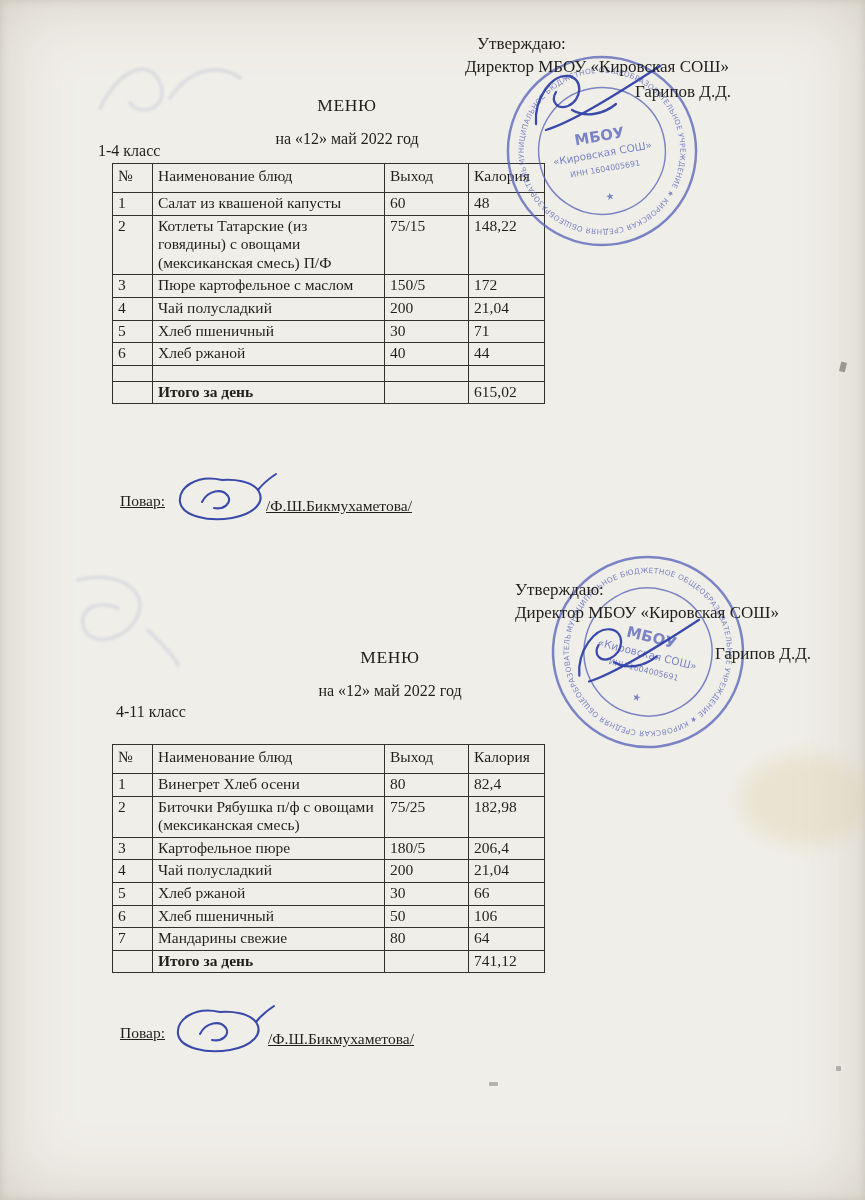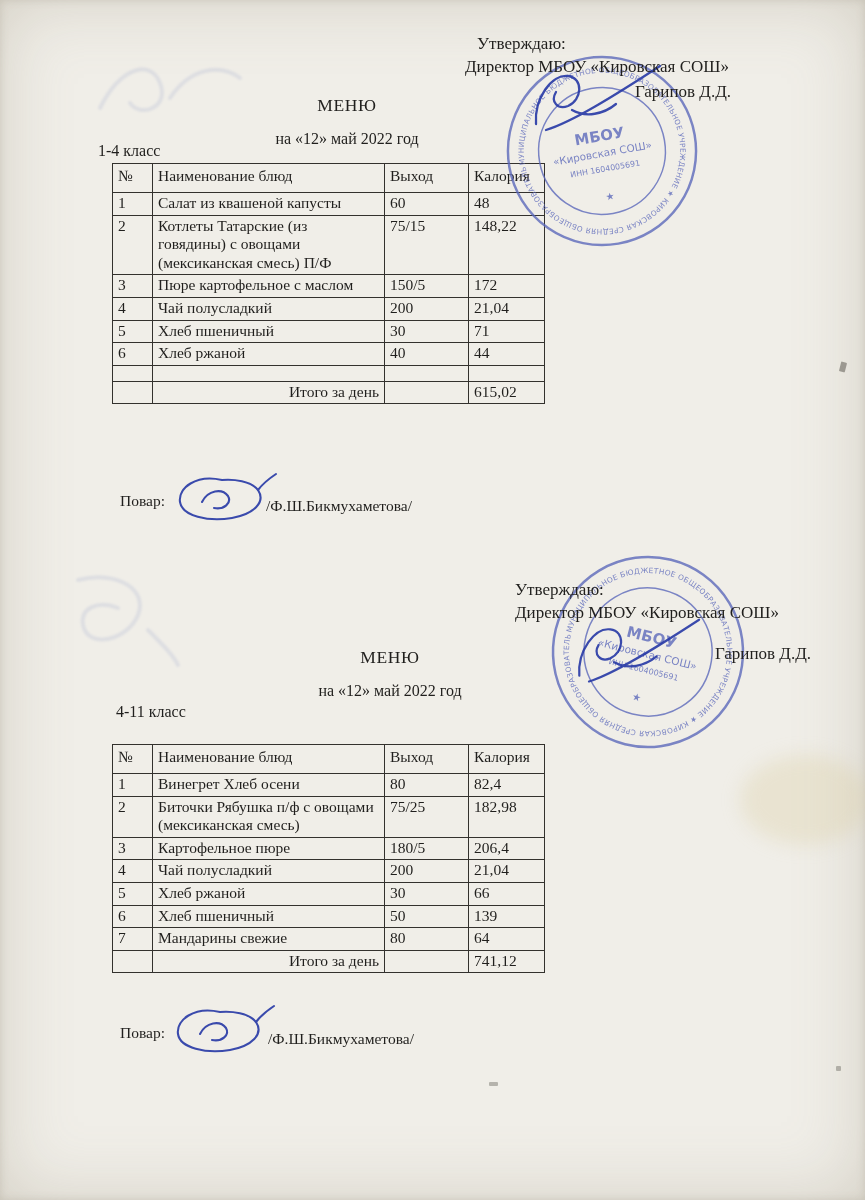--- a/index.html
+++ b/index.html
@@ -18,22 +18,22 @@
   .class-label{font-size:16px;}
   table.menu{border-collapse:collapse; table-layout:fixed; width:432px;}
   table.menu td{
     border:1px solid #33312d; padding:1px 5px 2px;
     font-size:15.5px; line-height:1.2; vertical-align:top; overflow:hidden;
     word-wrap:break-word;
   }
   td.name-cell{padding-right:48px;}
   tr.header-row td{height:23px; padding-top:3px;}
   tr.spacer-row td{height:12px;}
-  td.total-label{font-weight:normal;text-align:right;}
-  .cook-label,.cook-name{font-size:15.5px;}
+  td.total-label{font-weight:bold;}
+  .cook-label,.cook-name{font-size:15.5px;text-decoration:underline;}
   .stamp{color:#5a67ba; opacity:.78;}
   .stamp svg{display:block;}
   .sig{color:#2739a6; opacity:.9;}
   .bleed{opacity:.18; filter:blur(1px);}
   .blob{border-radius:50%; filter:blur(9px);}
   .speck{background:#5d5a52; border-radius:1px;}
 </style>
 </head>
 <body>
 
@@ -242,21 +242,21 @@
       <tr>
         <td>5</td>
         <td class="name-cell">Хлеб ржаной</td>
         <td>30</td>
         <td>66</td>
       </tr>
       <tr>
         <td>6</td>
         <td class="name-cell">Хлеб пшеничный</td>
         <td>50</td>
-        <td>139</td>
+        <td>106</td>
       </tr>
       <tr>
         <td>7</td>
         <td class="name-cell">Мандарины свежие</td>
         <td>80</td>
         <td>64</td>
       </tr>
       <tr>
         <td></td>
         <td class="total-label">Итого за день</td>

